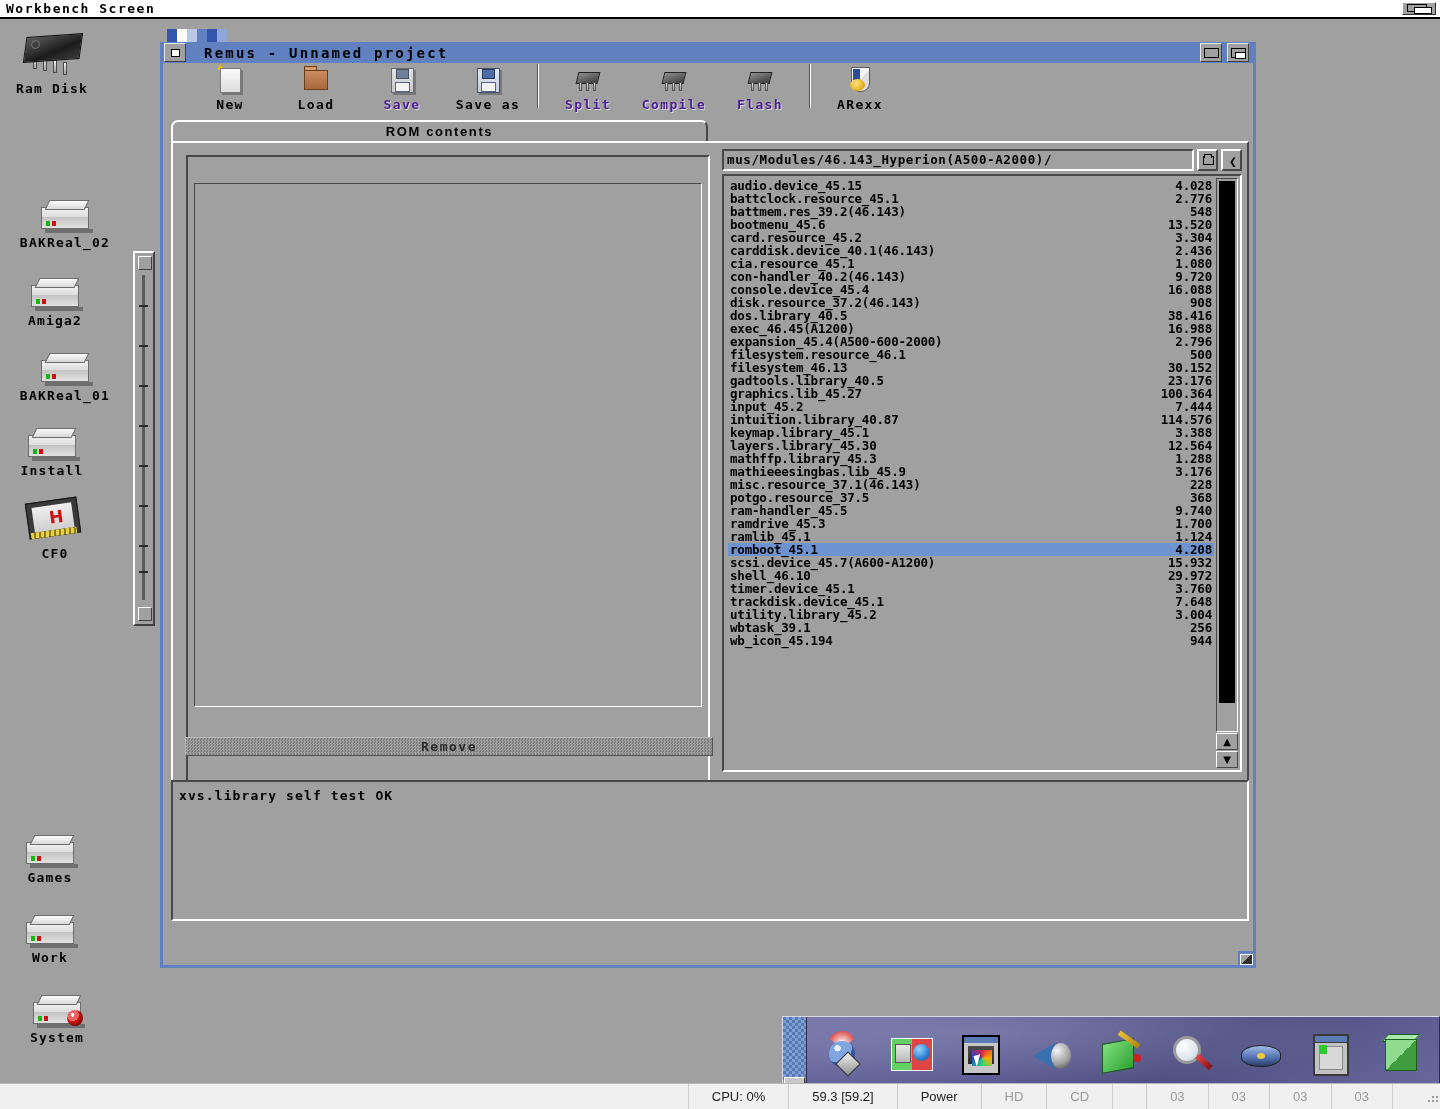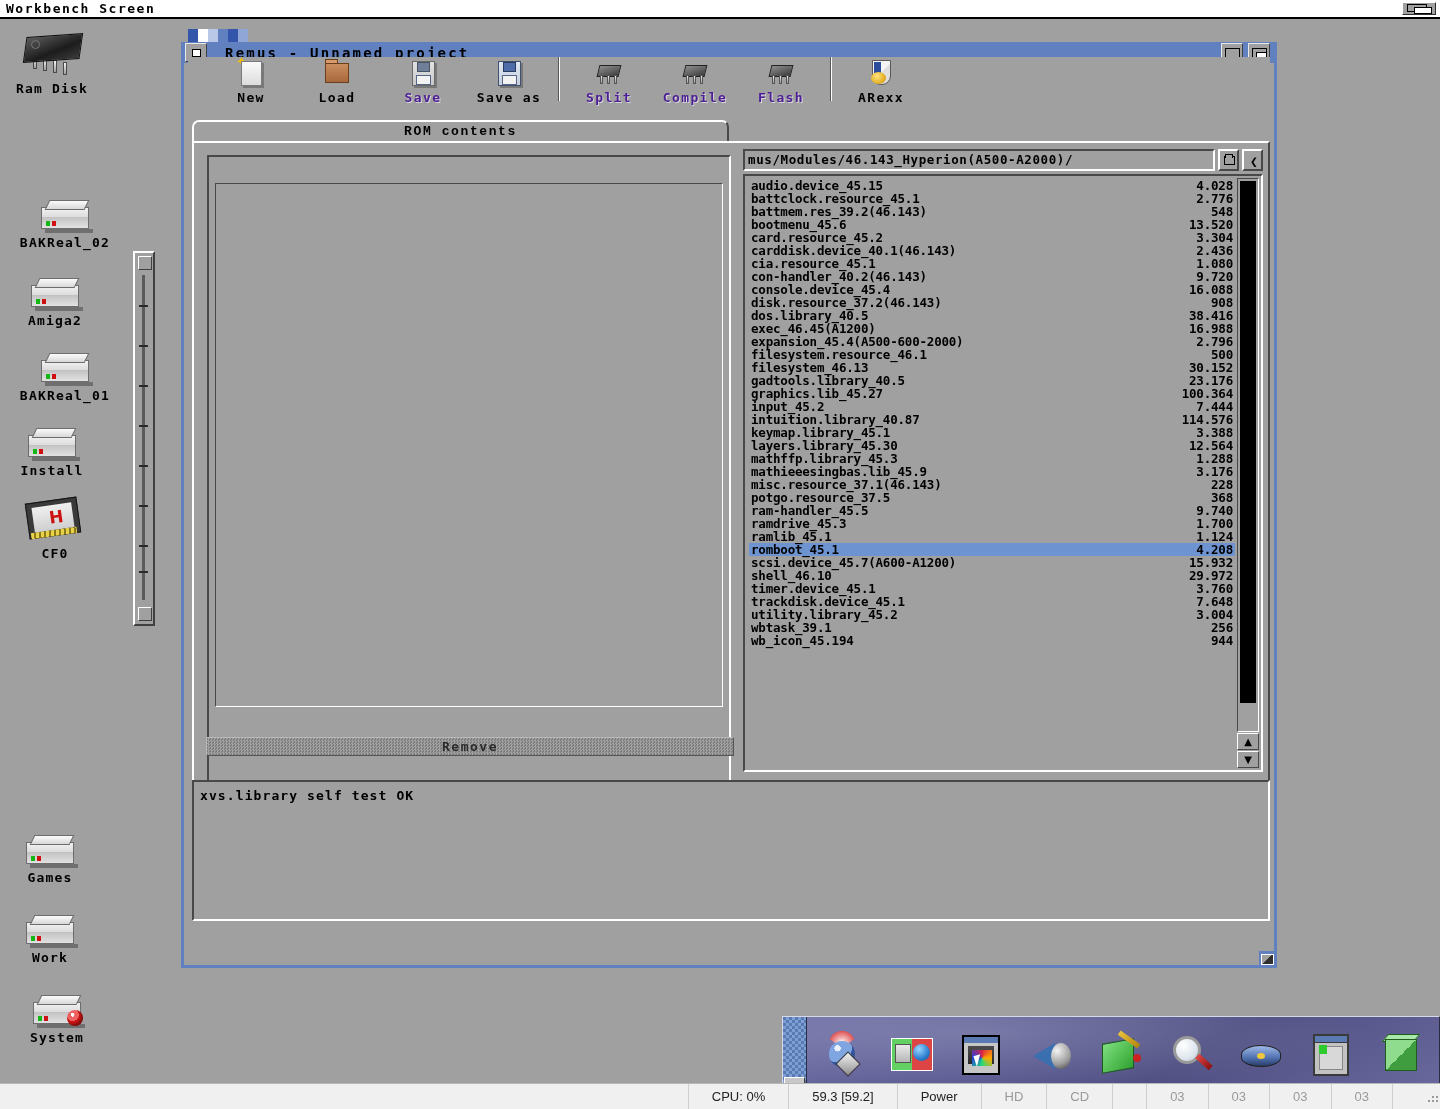--- a/index.html
+++ b/index.html
@@ -121,21 +121,20 @@
     position:absolute; left:7px; top:22px; width:3px; bottom:24px; background:#5b5b5b;
   }
   #wb-scroll .tick{ position:absolute; left:4px; width:9px; height:2px; background:#2a2a2a;}
 
   
   #remus{
     position:absolute; left:160px; top:23px; width:1096px; height:926px;
     background:#a0a0a0;
     border-left:3px solid #6080c0; border-right:3px solid #6080c0;
     border-bottom:3px solid #6080c0;
-    margin-left:21px;
   }
   #remus-tabs{
     position:absolute; left:4px; top:-13px; height:13px; width:70px;
     display:flex;
   }
   #remus-tabs span{ display:block; width:10px; height:13px; }
   #remus-titlebar{
     position:absolute; left:0; top:0; width:1090px; height:21px;
     background:#6080c0; display:flex; align-items:center;
   }
@@ -157,21 +156,21 @@
     position:absolute; left:7px; top:8px; width:11px; height:7px;
     background:#fff; border:1px solid #000;
   }
   #remus-title{
     flex:1; font-size:14px; font-weight:bold; color:#000;
     letter-spacing:2.2px; padding-left:18px;
     font-family:"DejaVu Sans Mono", monospace;
   }
   
   #toolbar{
-    position:absolute; left:4px; top:15px; width:1082px; height:56px;
+    position:absolute; left:4px; top:22px; width:1082px; height:56px;
     background:#a0a0a0; display:flex; align-items:flex-start; padding-left:20px;
   }
   .tbtn{ width:86px; text-align:center; position:relative; cursor:default; }
   .tbtn .ilabel{
     font-family:"DejaVu Sans Mono", monospace;
     font-size:13px; font-weight:bold; letter-spacing:1.4px; color:#000;
     margin-top:1px; white-space:nowrap;
   }
   .tbtn.disabled .ilabel{ color:#4c1d95; text-shadow:1px 1px 0 #d8d8d8; }
   .tbtn .gfx{ width:34px; height:32px; margin:0 auto; position:relative;}
@@ -239,21 +238,21 @@
 
   
   #tabrow{ position:absolute; left:8px; top:78px; width:1078px; height:22px;}
   .tab{
     position:absolute; top:0; height:22px;
     background:#a0a0a0;
     border-top:2px solid #fff; border-left:2px solid #fff;
     border-right:2px solid #484848;
     border-radius:7px 7px 0 0;
     text-align:center;
-    font-family:Liberation Mono, monospace;
+    font-family:Liberation Sans, sans-serif;
     font-size:13px; font-weight:bold; letter-spacing:1.6px; color:#000;
     line-height:19px;
   }
   #tab-rom{ left:0; width:537px; }
   #tab-set{ left:545px; width:533px; }
 
   
   #panels{
     position:absolute; left:8px; top:99px; width:1078px; height:672px;
     border-top:2px solid #fff; border-left:2px solid #fff;

